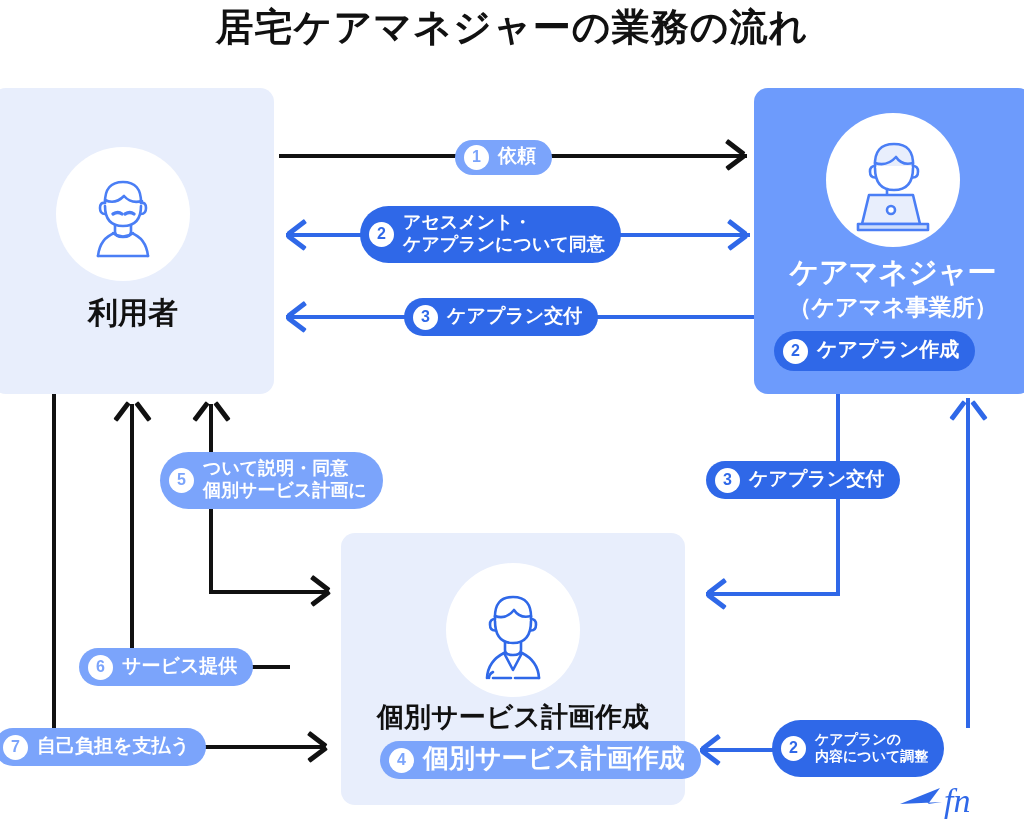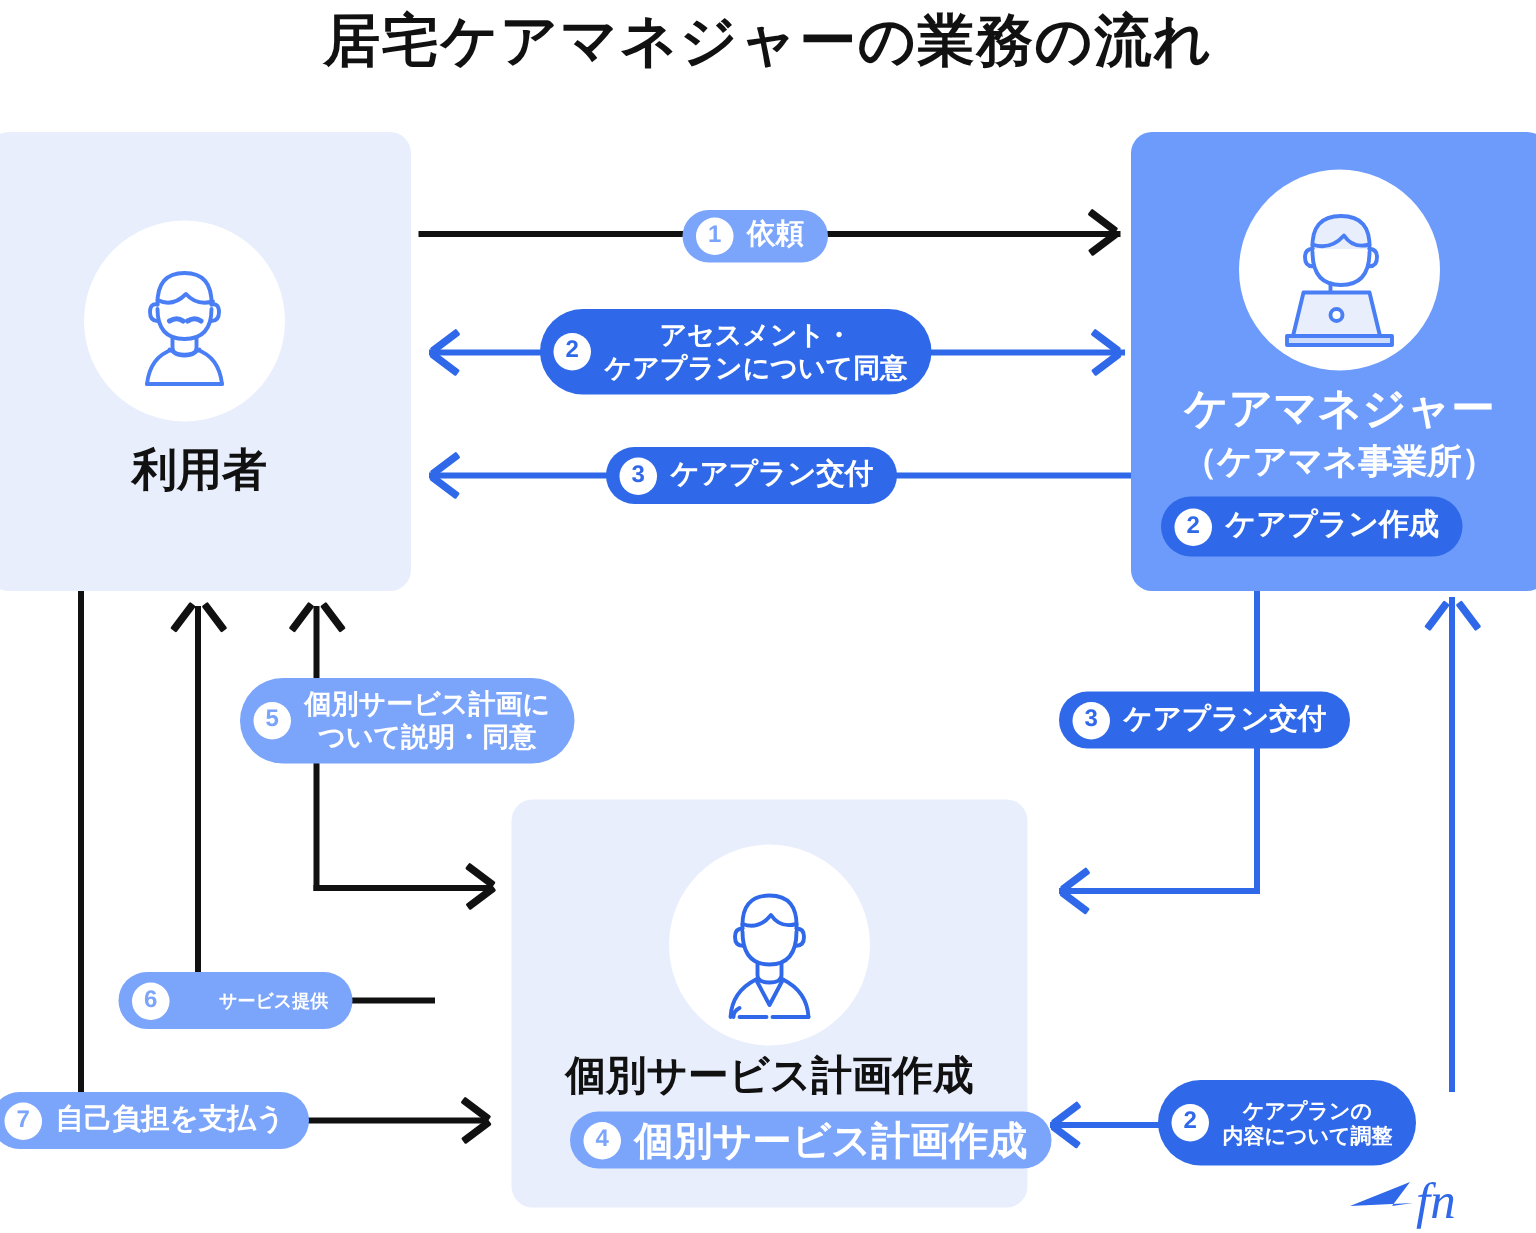--- a/index.html
+++ b/index.html
@@ -57,22 +57,22 @@
   .num{
     flex:0 0 auto;
     width:25px;height:25px;border-radius:50%;
     background:#ffffff;
     display:flex;align-items:center;justify-content:center;
     font-size:16px;font-weight:bold;
     margin-right:9px;
   }
   .pill.light .num{color:#7ba4fb;}
   .pill.dark .num{color:#2f68e8;}
-  .pill-text{font-size:18px;}
-  .pill-text .l2{display:block;text-align:center;}
+  .pill-text{font-size:18px;font-family:Liberation Mono, monospace;}
+  .pill-text .l2{display:block;}
 
   
   .ln{position:absolute;}
   .ln.h{height:4px;}
   .ln.v{width:4px;}
   .k{background:#111111;}
   .b{background:#2f68e8;}
 
   
   .chev{position:absolute;}
@@ -240,34 +240,34 @@
     <span style="left:0;top:0;width:22px;height:4.5px;background:#111111;transform:rotate(37deg);transform-origin:left top;"></span>
     <span style="left:0;bottom:0;width:22px;height:4.5px;background:#111111;transform:rotate(-37deg);transform-origin:left bottom;"></span>
   </div>
   <div class="chev" style="left:196px;top:395px;width:31px;height:26px;">
     <span style="left:0;bottom:0;width:22px;height:4.5px;background:#111111;transform:rotate(-53deg);transform-origin:left bottom;"></span>
     <span style="right:0;bottom:0;width:22px;height:4.5px;background:#111111;transform:rotate(53deg);transform-origin:right bottom;"></span>
   </div>
   <div class="pill light" style="left:160px;top:452px;height:57px;">
     <span class="num">5</span>
     <span class="pill-text" style="font-size:18px;">
+      <span class="l2">ついて説明・同意</span>
       <span class="l2">個別サービス計画に</span>
-      <span class="l2">ついて説明・同意</span>
     </span>
   </div>
 
   <div class="ln v k" style="left:130px;top:404px;height:265px;"></div>
   <div class="ln h k" style="left:130px;top:665px;width:160px;"></div>
   <div class="chev" style="left:117px;top:395px;width:31px;height:26px;">
     <span style="left:0;bottom:0;width:22px;height:4.5px;background:#111111;transform:rotate(-53deg);transform-origin:left bottom;"></span>
     <span style="right:0;bottom:0;width:22px;height:4.5px;background:#111111;transform:rotate(53deg);transform-origin:right bottom;"></span>
   </div>
   <div class="pill light" style="left:79px;top:648px;height:38px;">
     <span class="num">6</span>
-    <span class="pill-text" style="font-size:12px;margin-left:24px;">サービス提供</span>
+    <span class="pill-text" style="font-size:19px;">サービス提供</span>
   </div>
 
   <div class="ln v k" style="left:52px;top:394px;height:355px;"></div>
   <div class="ln h k" style="left:52px;top:745px;width:272px;"></div>
   <div class="chev" style="left:310px;top:731px;width:26px;height:31px;">
     <span style="left:0;top:0;width:22px;height:4.5px;background:#111111;transform:rotate(37deg);transform-origin:left top;"></span>
     <span style="left:0;bottom:0;width:22px;height:4.5px;background:#111111;transform:rotate(-37deg);transform-origin:left bottom;"></span>
   </div>
   <div class="pill light" style="left:-6px;top:728px;height:38px;">
     <span class="num">7</span>

